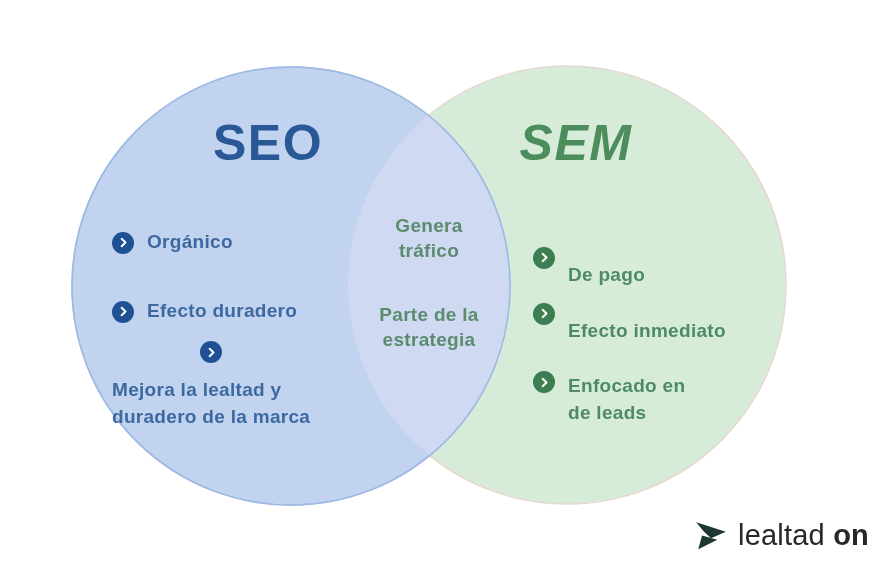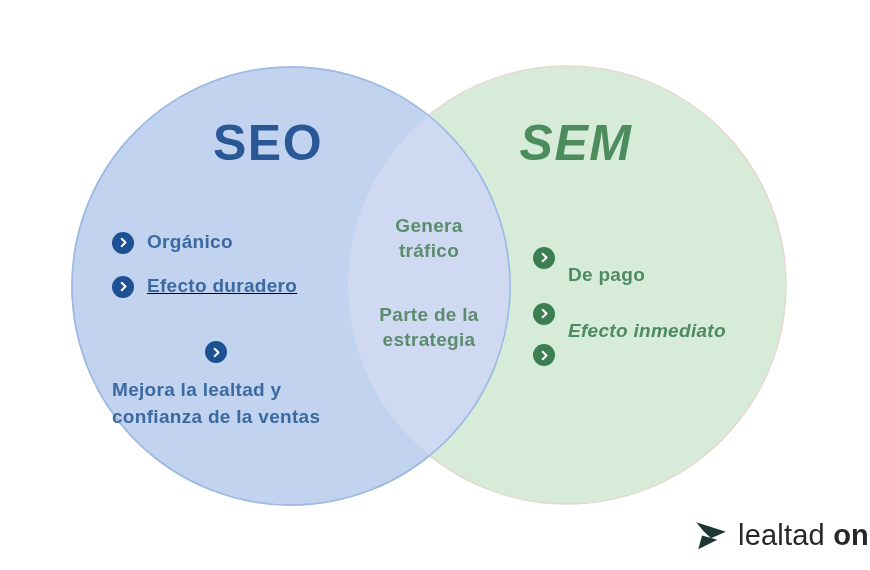--- a/index.html
+++ b/index.html
@@ -107,40 +107,40 @@
     <span class="bullet bullet-seo">
       <svg width="11" height="11" viewBox="0 0 12 12">
           <polyline points="4,2 8.2,6 4,10" fill="none" stroke="#ffffff" stroke-width="2.2" stroke-linecap="round" stroke-linejoin="round"></polyline>
         </svg>
     </span>
     <div class="item-lines seo-text">
       <div>Orgánico</div>
     </div>
   </div>
 
-  <div class="list-item" style="left:112px; top:272px;text-decoration:underline;">
+  <div class="list-item" style="left:112px; top:297px;">
     <span class="bullet bullet-seo">
       <svg width="11" height="11" viewBox="0 0 12 12">
           <polyline points="4,2 8.2,6 4,10" fill="none" stroke="#ffffff" stroke-width="2.2" stroke-linecap="round" stroke-linejoin="round"></polyline>
         </svg>
     </span>
     <div class="item-lines seo-text">
       <div>Efecto duradero</div>
     </div>
   </div>
 
   <div class="list-item" style="left:112px; top:339px;flex-direction:column;">
     <span class="bullet bullet-seo">
       <svg width="11" height="11" viewBox="0 0 12 12">
           <polyline points="4,2 8.2,6 4,10" fill="none" stroke="#ffffff" stroke-width="2.2" stroke-linecap="round" stroke-linejoin="round"></polyline>
         </svg>
     </span>
     <div class="item-lines seo-text">
       <div>Mejora la lealtad y</div>
-      <div>confianza de la ventas</div>
+      <div>duradero de la marca</div>
     </div>
   </div>
 
   <div class="overlap-label" style="left:429px; top:302px;">
     <div>Parte de la</div>
     <div>estrategia</div>
   </div>
   <div class="overlap-label" style="left:429px; top:213px;">
     <div>Genera</div>
     <div>tráfico</div>
@@ -150,38 +150,40 @@
     <span class="bullet bullet-sem">
       <svg width="11" height="11" viewBox="0 0 12 12">
           <polyline points="4,2 8.2,6 4,10" fill="none" stroke="#ffffff" stroke-width="2.2" stroke-linecap="round" stroke-linejoin="round"></polyline>
         </svg>
     </span>
     <div class="item-lines sem-text">
       <div>De pago</div>
     </div>
   </div>
 
-  <div class="list-item" style="left:533px; top:281px;font-style:italic;">
+  <div class="list-item" style="left:533px; top:281px;">
     <span class="bullet bullet-sem">
       <svg width="11" height="11" viewBox="0 0 12 12">
           <polyline points="4,2 8.2,6 4,10" fill="none" stroke="#ffffff" stroke-width="2.2" stroke-linecap="round" stroke-linejoin="round"></polyline>
         </svg>
     </span>
     <div class="item-lines sem-text">
       <div>Efecto inmediato</div>
     </div>
   </div>
 
   <div class="list-item" style="left:533px; top:336px;">
     <span class="bullet bullet-sem">
       <svg width="11" height="11" viewBox="0 0 12 12">
           <polyline points="4,2 8.2,6 4,10" fill="none" stroke="#ffffff" stroke-width="2.2" stroke-linecap="round" stroke-linejoin="round"></polyline>
         </svg>
     </span>
     <div class="item-lines sem-text">
+      <div>Enfocado en</div>
+      <div>de leads</div>
     </div>
   </div>
 
   <div class="brand-logo">
     <svg width="36" height="36" viewBox="0 0 34 34">
       <path d="M3 5 L31 14 L17 20 L10 13.5 Z" style="fill:var(--logo-color,#1f3733)"></path>
       <path d="M8.5 17.5 L23 21.5 L5 30.5 Z" style="fill:var(--logo-color,#1f3733)"></path>
     </svg>
     <span class="brand-name"><span>lealtad</span> <span class="bold">online</span></span>
   </div>

